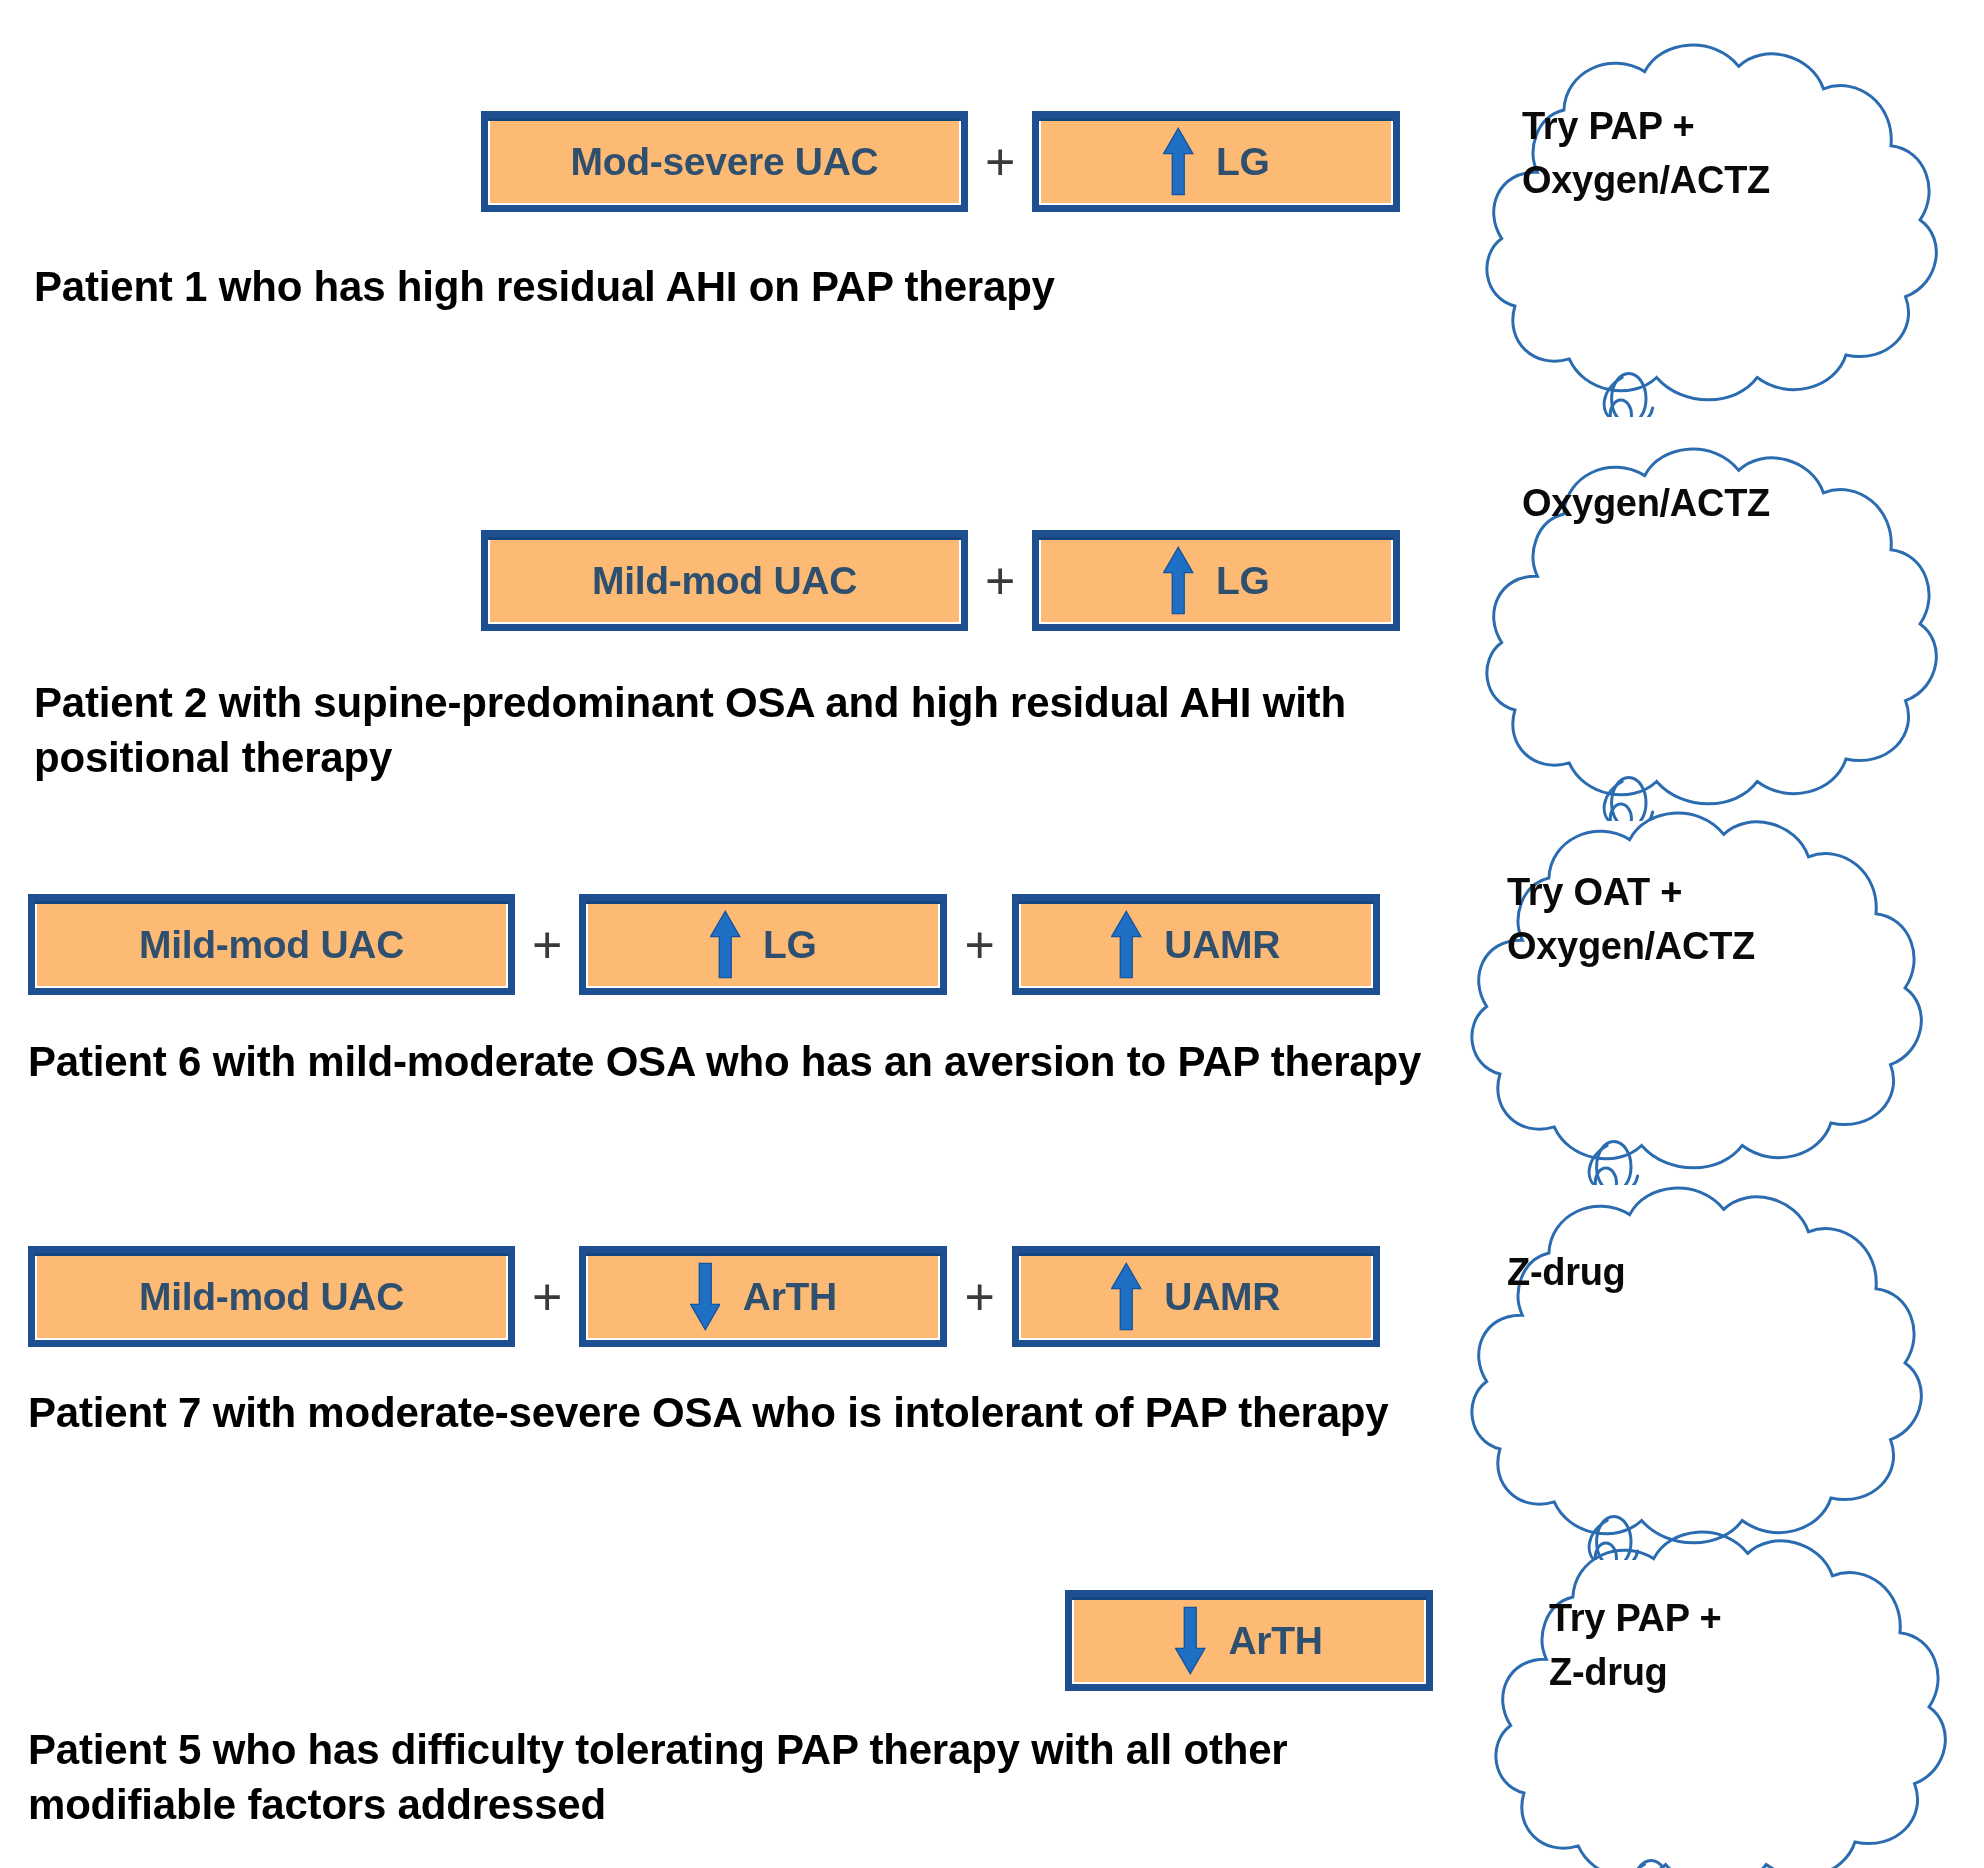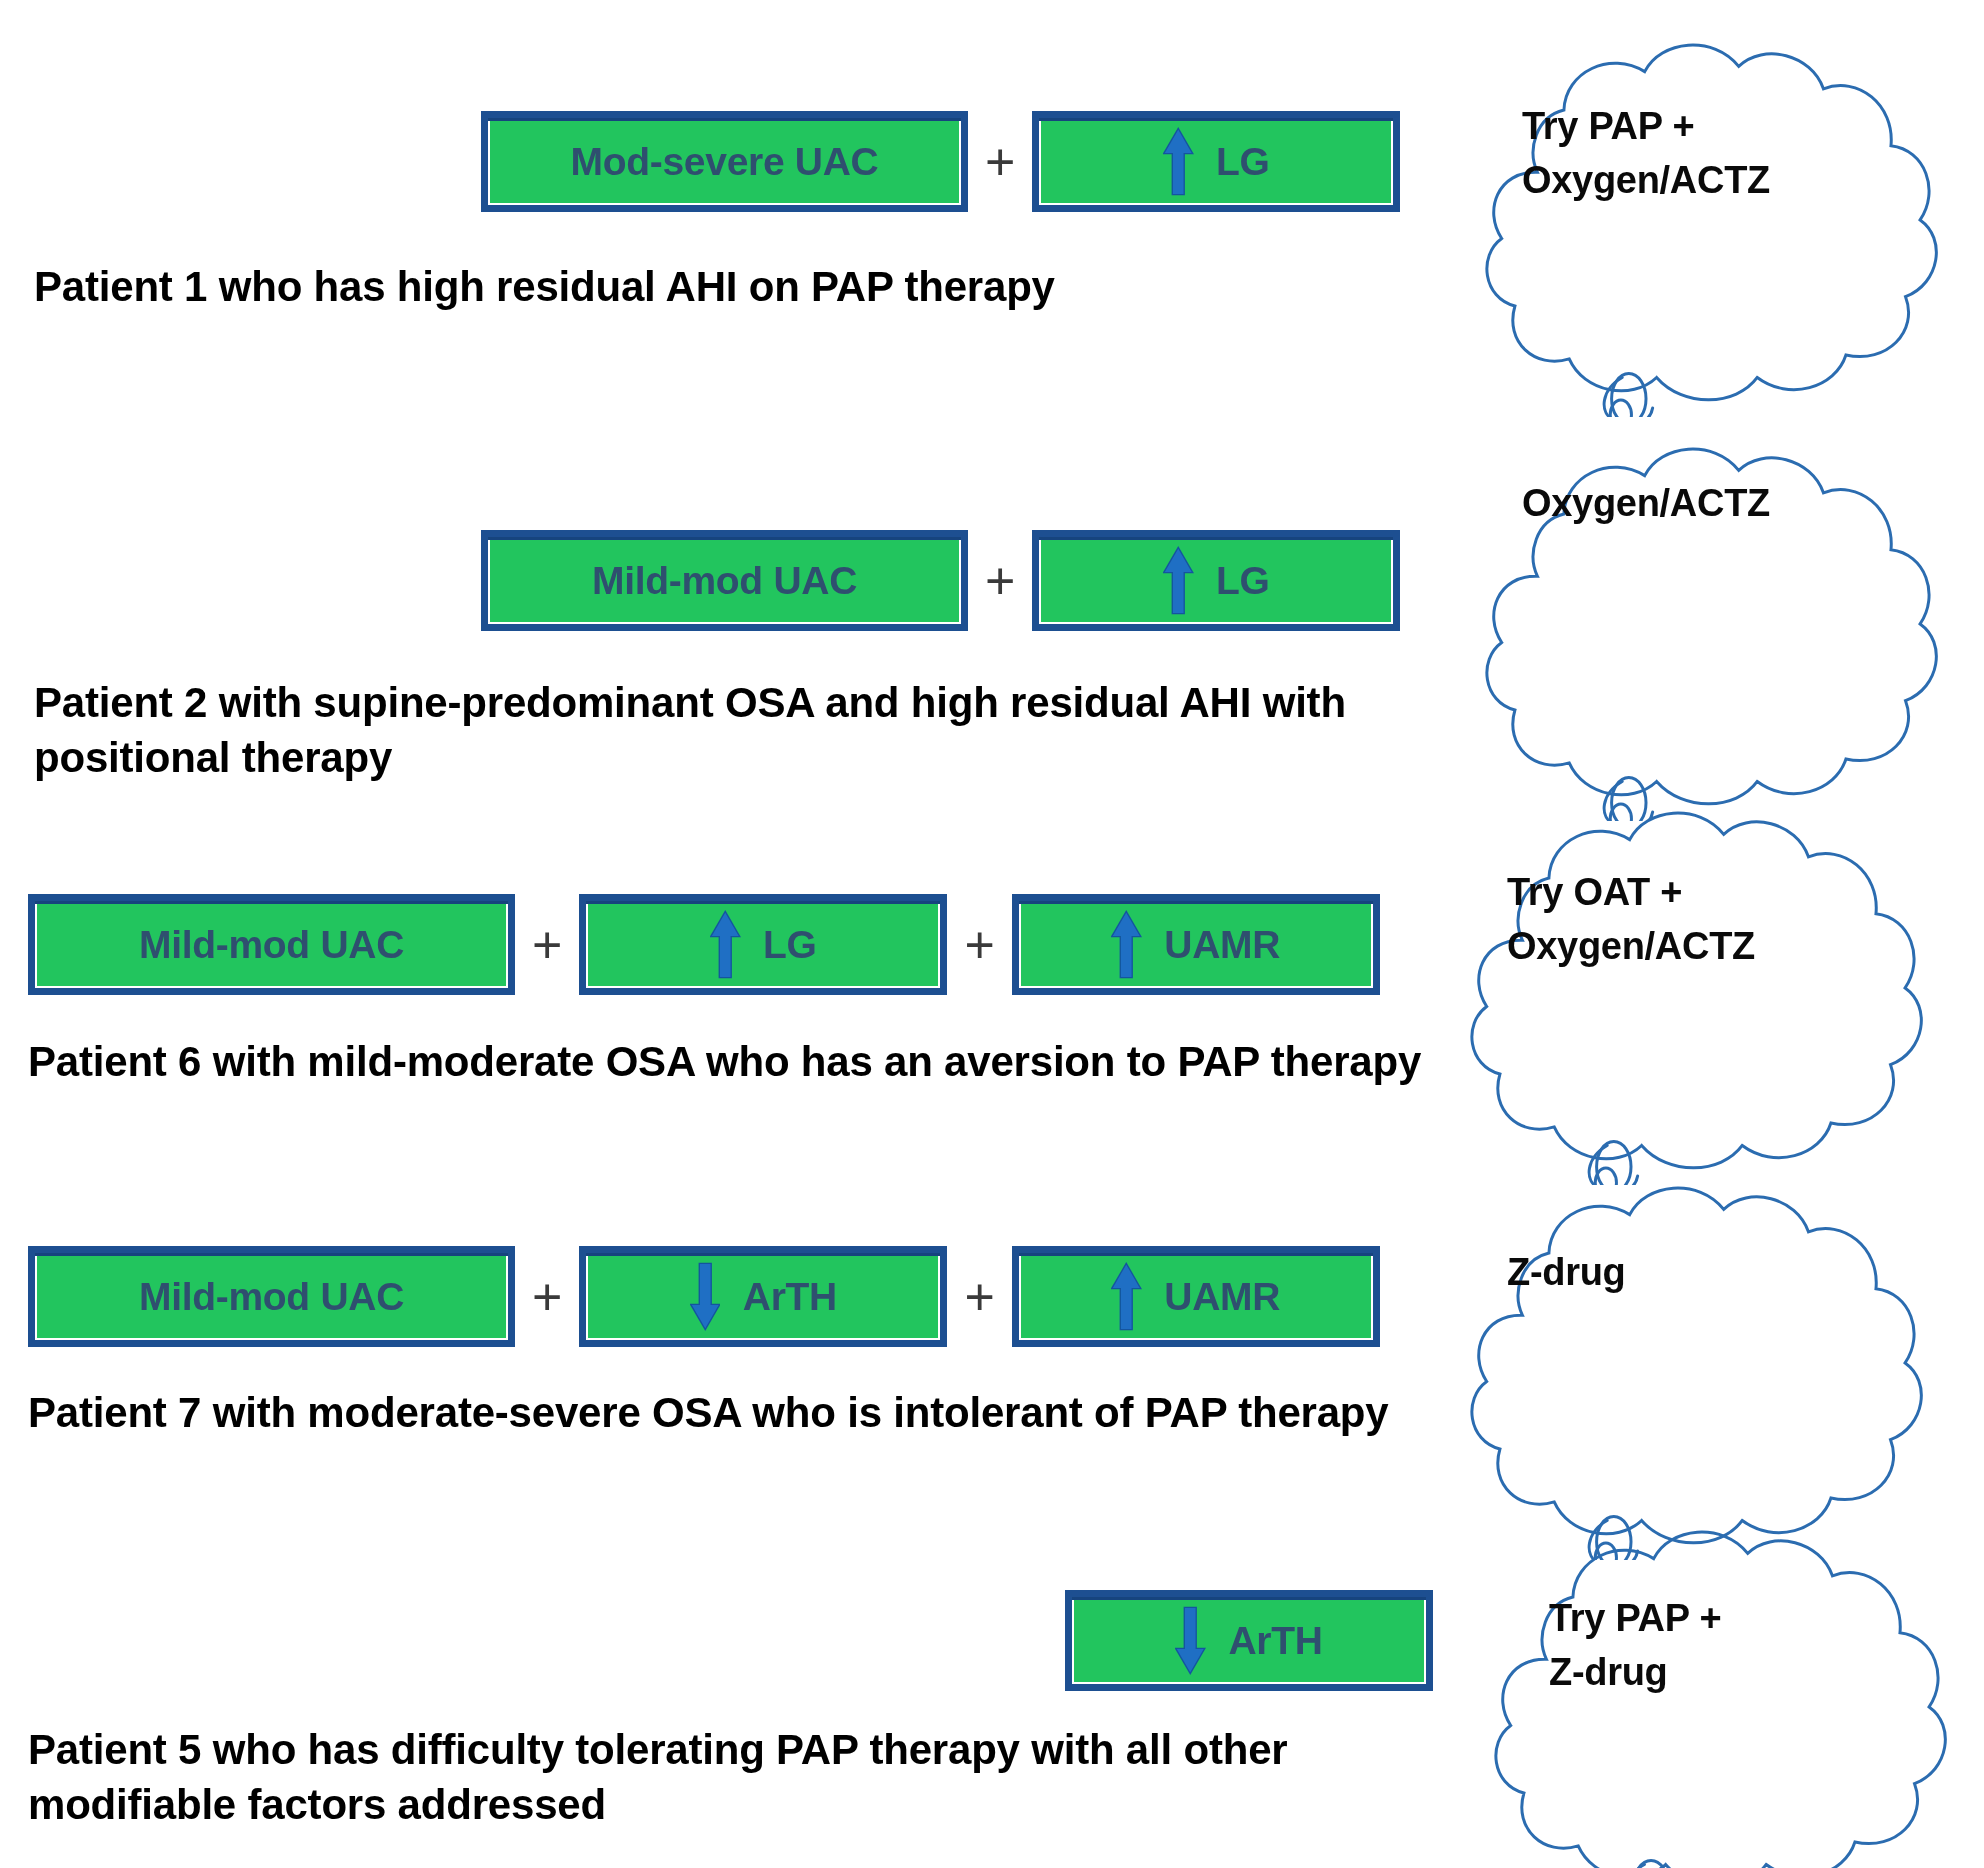--- a/index.html
+++ b/index.html
@@ -23,21 +23,21 @@
 
   
   .factor-strip {
     display: flex;
     align-items: center;
     position: absolute;
   }
 
   .factor-box {
     border: 7.3px solid #1D4F91;
-    background: #22c55e;
+    background: #fdba74;
     box-sizing: border-box;
     display: flex;
     align-items: center;
     justify-content: center;
     height: 101px;
     position: relative;
     box-shadow: inset 0 0 0 2px #ffffff;
   }
   .factor-box::after{
     content:"";

